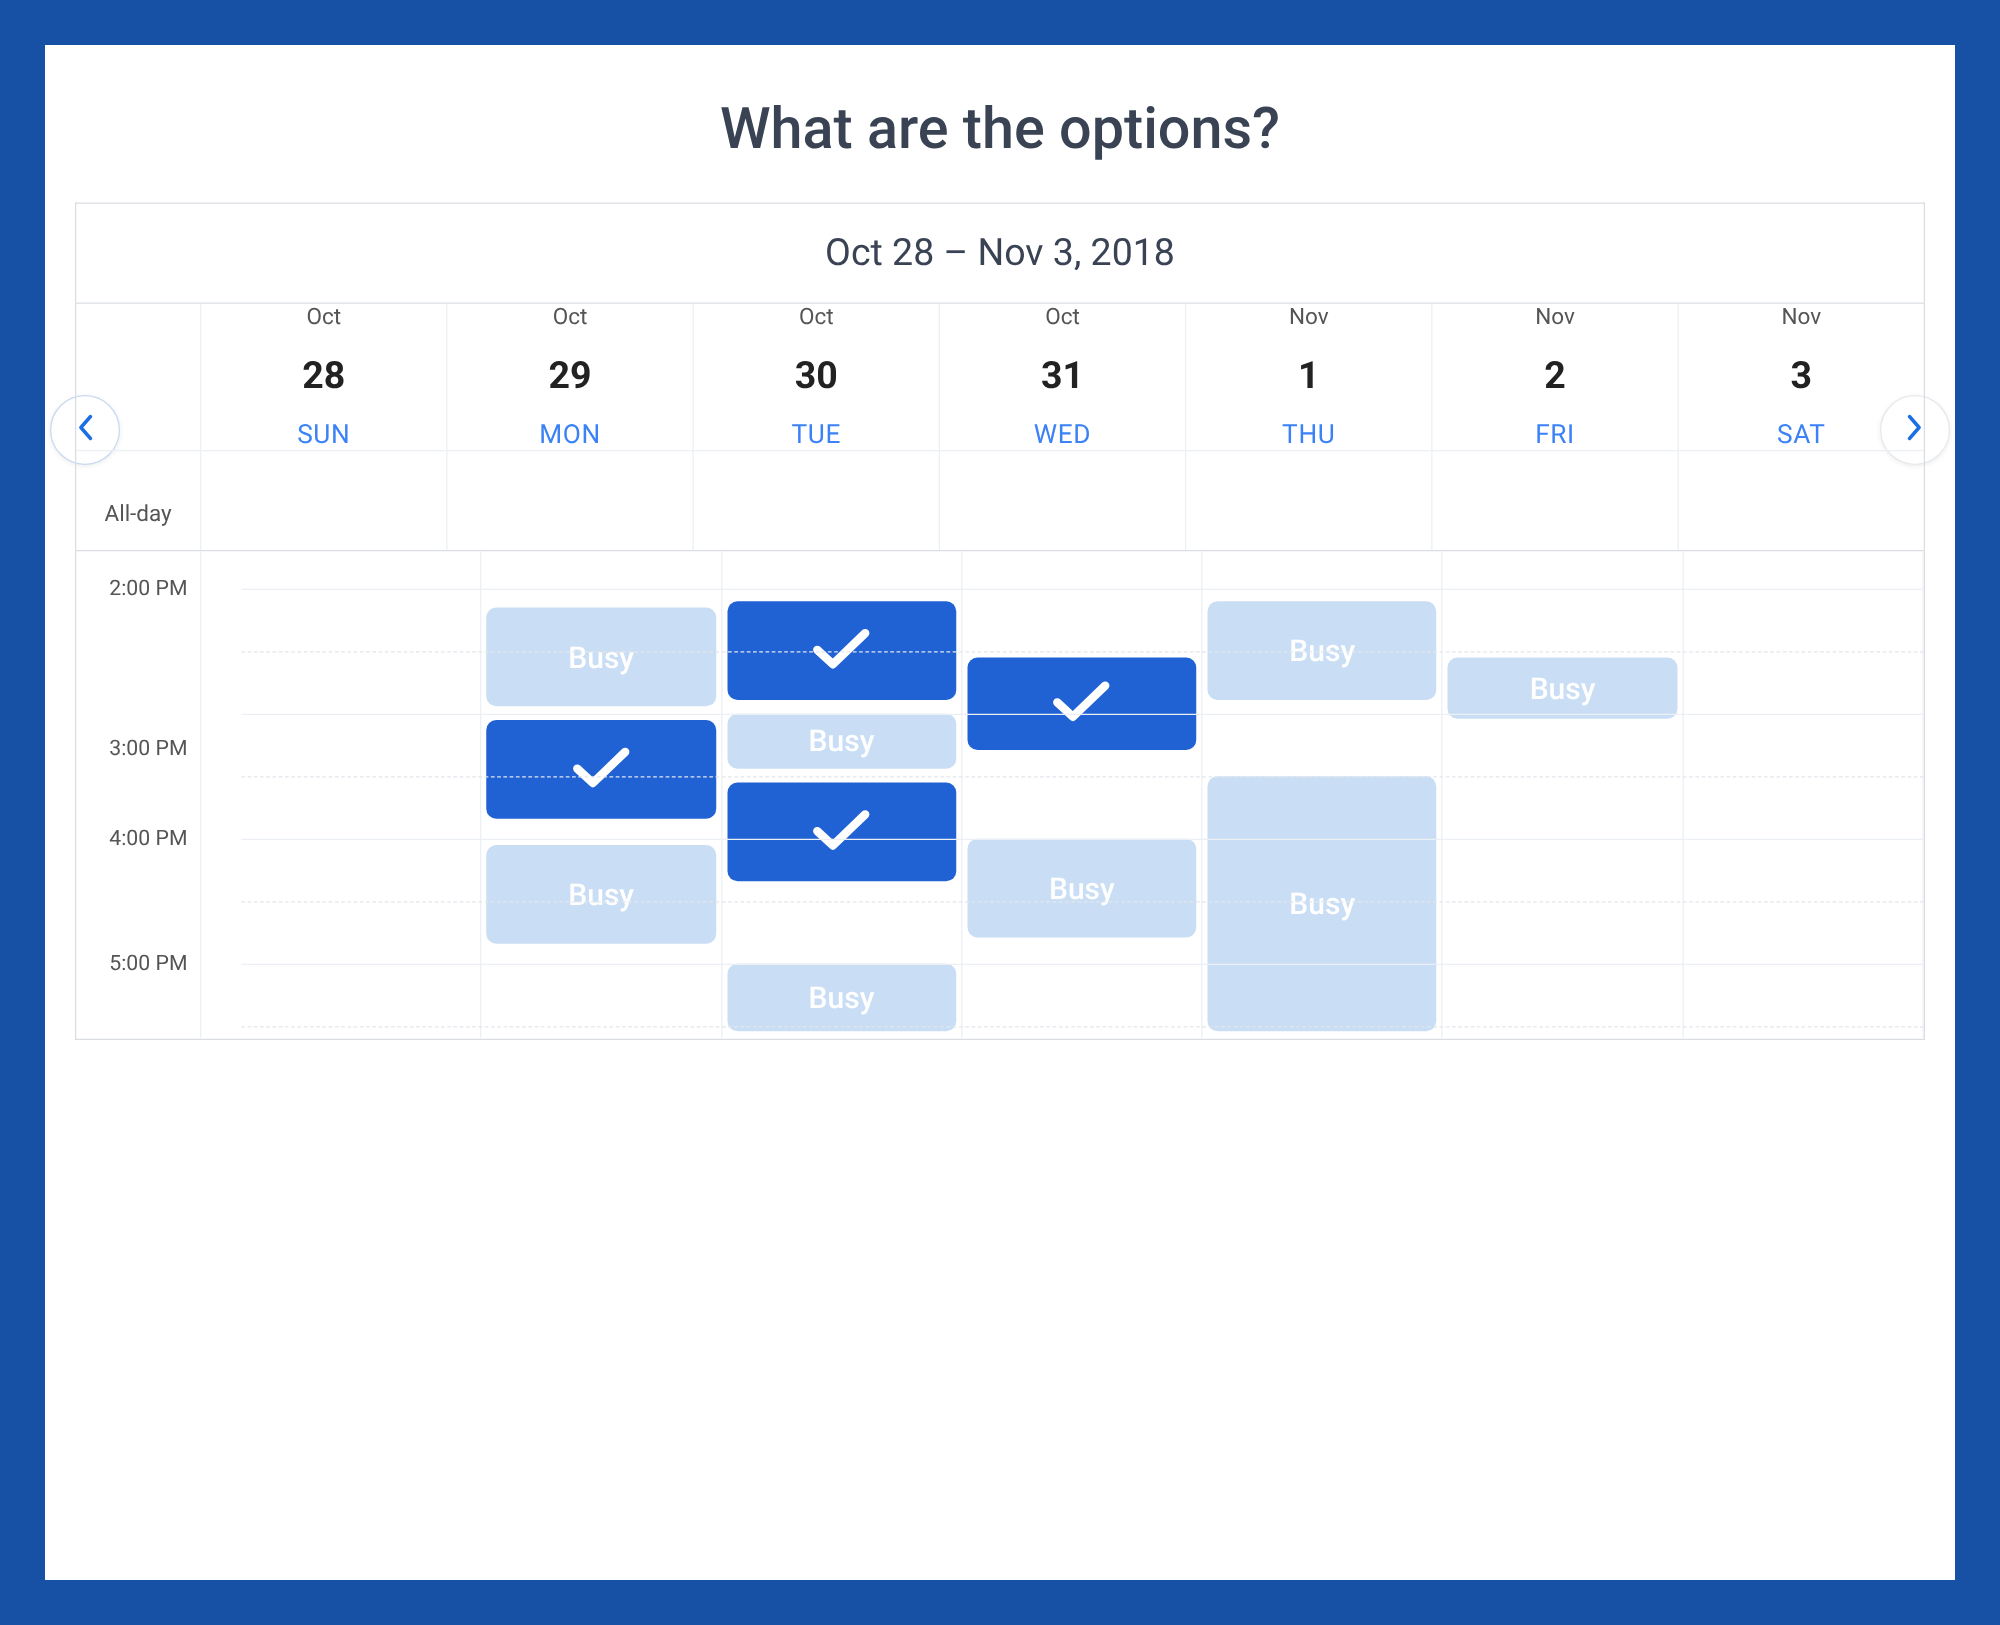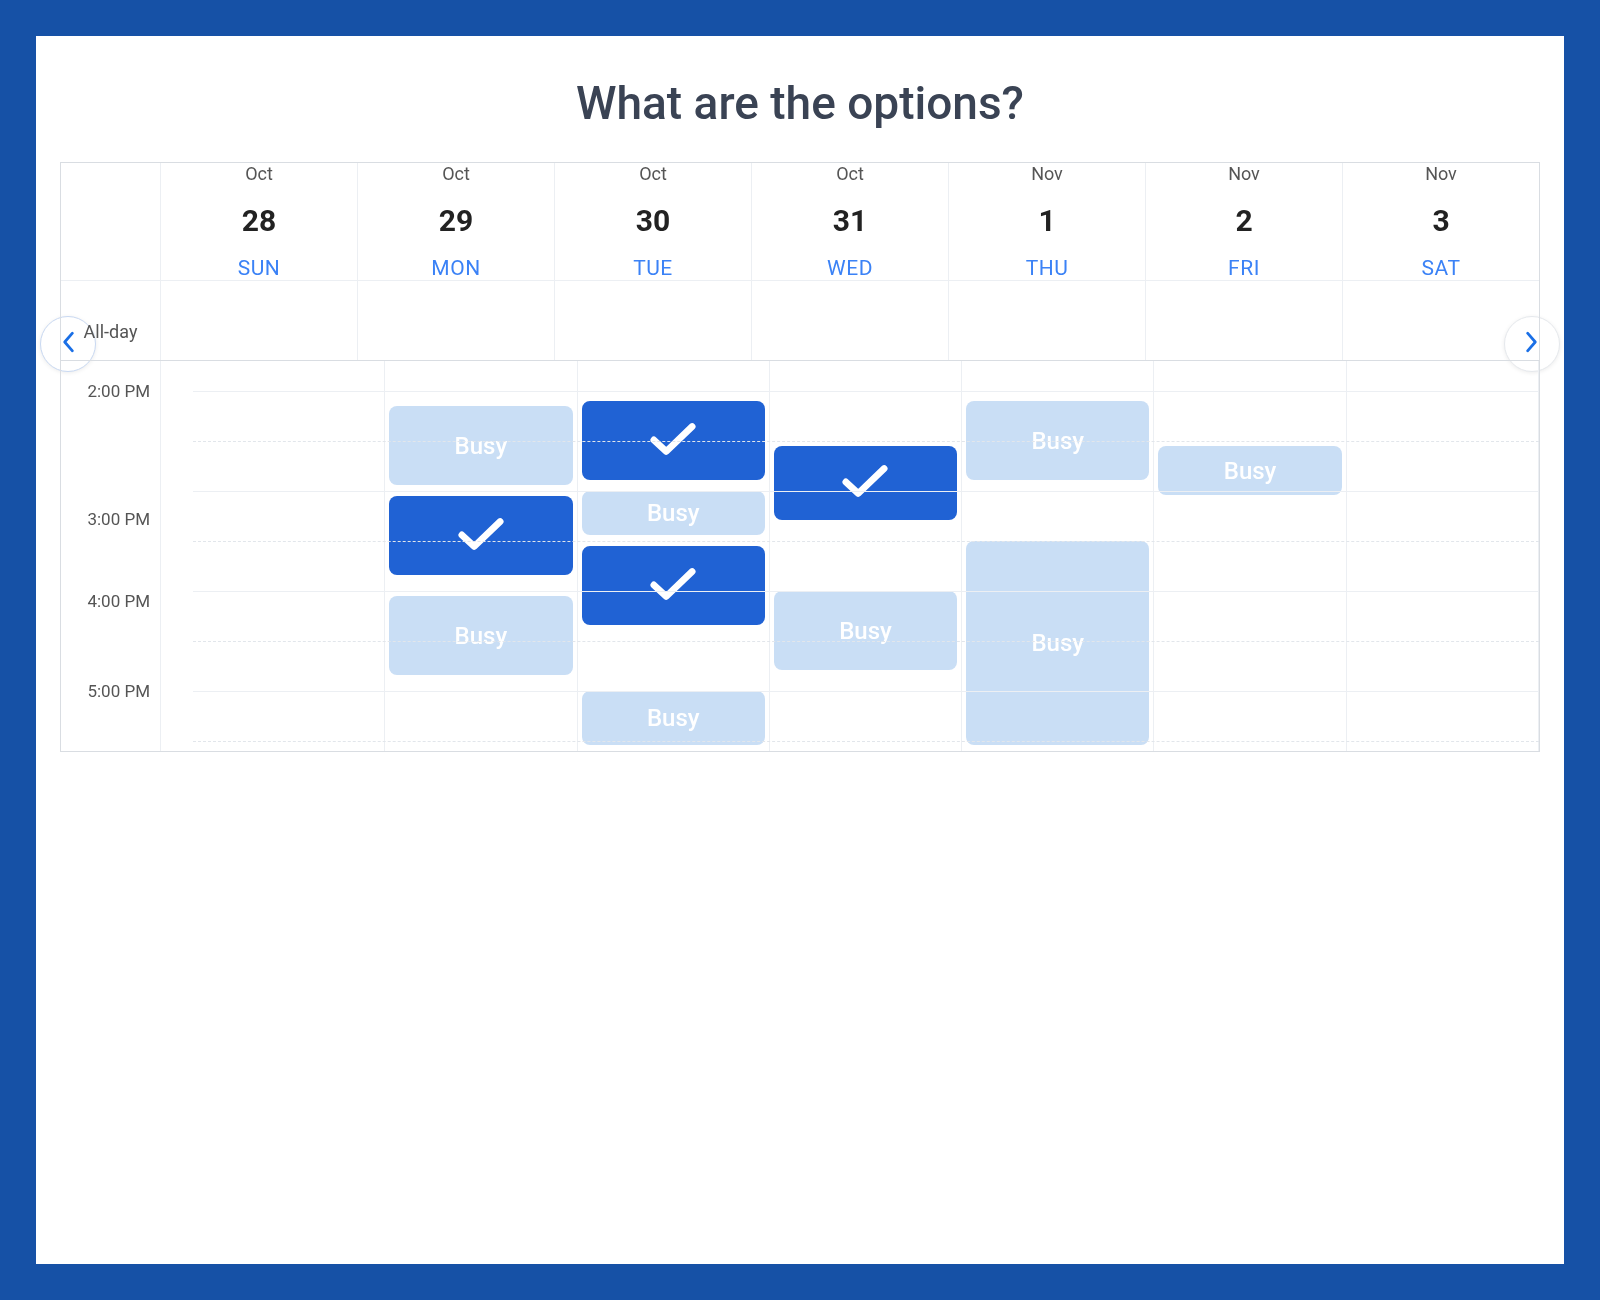--- a/index.html
+++ b/index.html
@@ -223,20 +223,23 @@
     </span>
   </div>
   <div class="nav-btn next">
     <span>
       <svg viewBox="0 0 12 20" fill="none">
           <path d="M2 2 L9 10 L2 18" stroke="#1a6fe6" stroke-width="2.5" stroke-linecap="round" stroke-linejoin="round"></path>
         </svg>
     </span>
   </div>
 
+  <div class="week-header">
+    <div class="week-range">Oct 28 – Nov 3, 2018</div>
+  </div>
 
   <div class="grid-wrapper">
 
     <div class="day-header-row">
       <div class="time-gutter-header"></div>
       <div class="day-col-header">
         <span class="day-month">Oct</span>
         <span class="day-num">28</span>
         <span class="day-dow">SUN</span>
       </div>
@@ -280,21 +283,21 @@
       <div class="allday-col"></div>
       <div class="allday-col"></div>
       <div class="allday-col"></div>
       <div class="allday-col"></div>
     </div>
 
     <div class="timed-area">
       <div class="time-gutter" id="time-gutter">
           <div class="time-label" style="top: 30px;">2:00 PM</div>
           <div class="time-label" style="top: 142px; margin-top: 16px;">3:00 PM</div>
-          <div class="time-label" style="top: 240px;">4:00 PM</div>
+          <div class="time-label" style="top: 230px;">4:00 PM</div>
           <div class="time-label" style="top: 330px; text-align: center;">5:00 PM</div>
         </div>
       <div class="days-area" id="days-area">
         <div class="slot-col"></div>
         <div class="slot-col">
             <div class="event busy" style="top: 45px; height: 79px;">Busy</div>
             <div class="event confirmed" style="top: 135px; height: 79px;">
               <span><svg class="check" viewBox="0 0 48 36">
                   <path d="M4 20 L17 32 L44 6" fill="none" stroke="#fff" stroke-width="7" stroke-linecap="round" stroke-linejoin="round"></path>
                 </svg></span>

